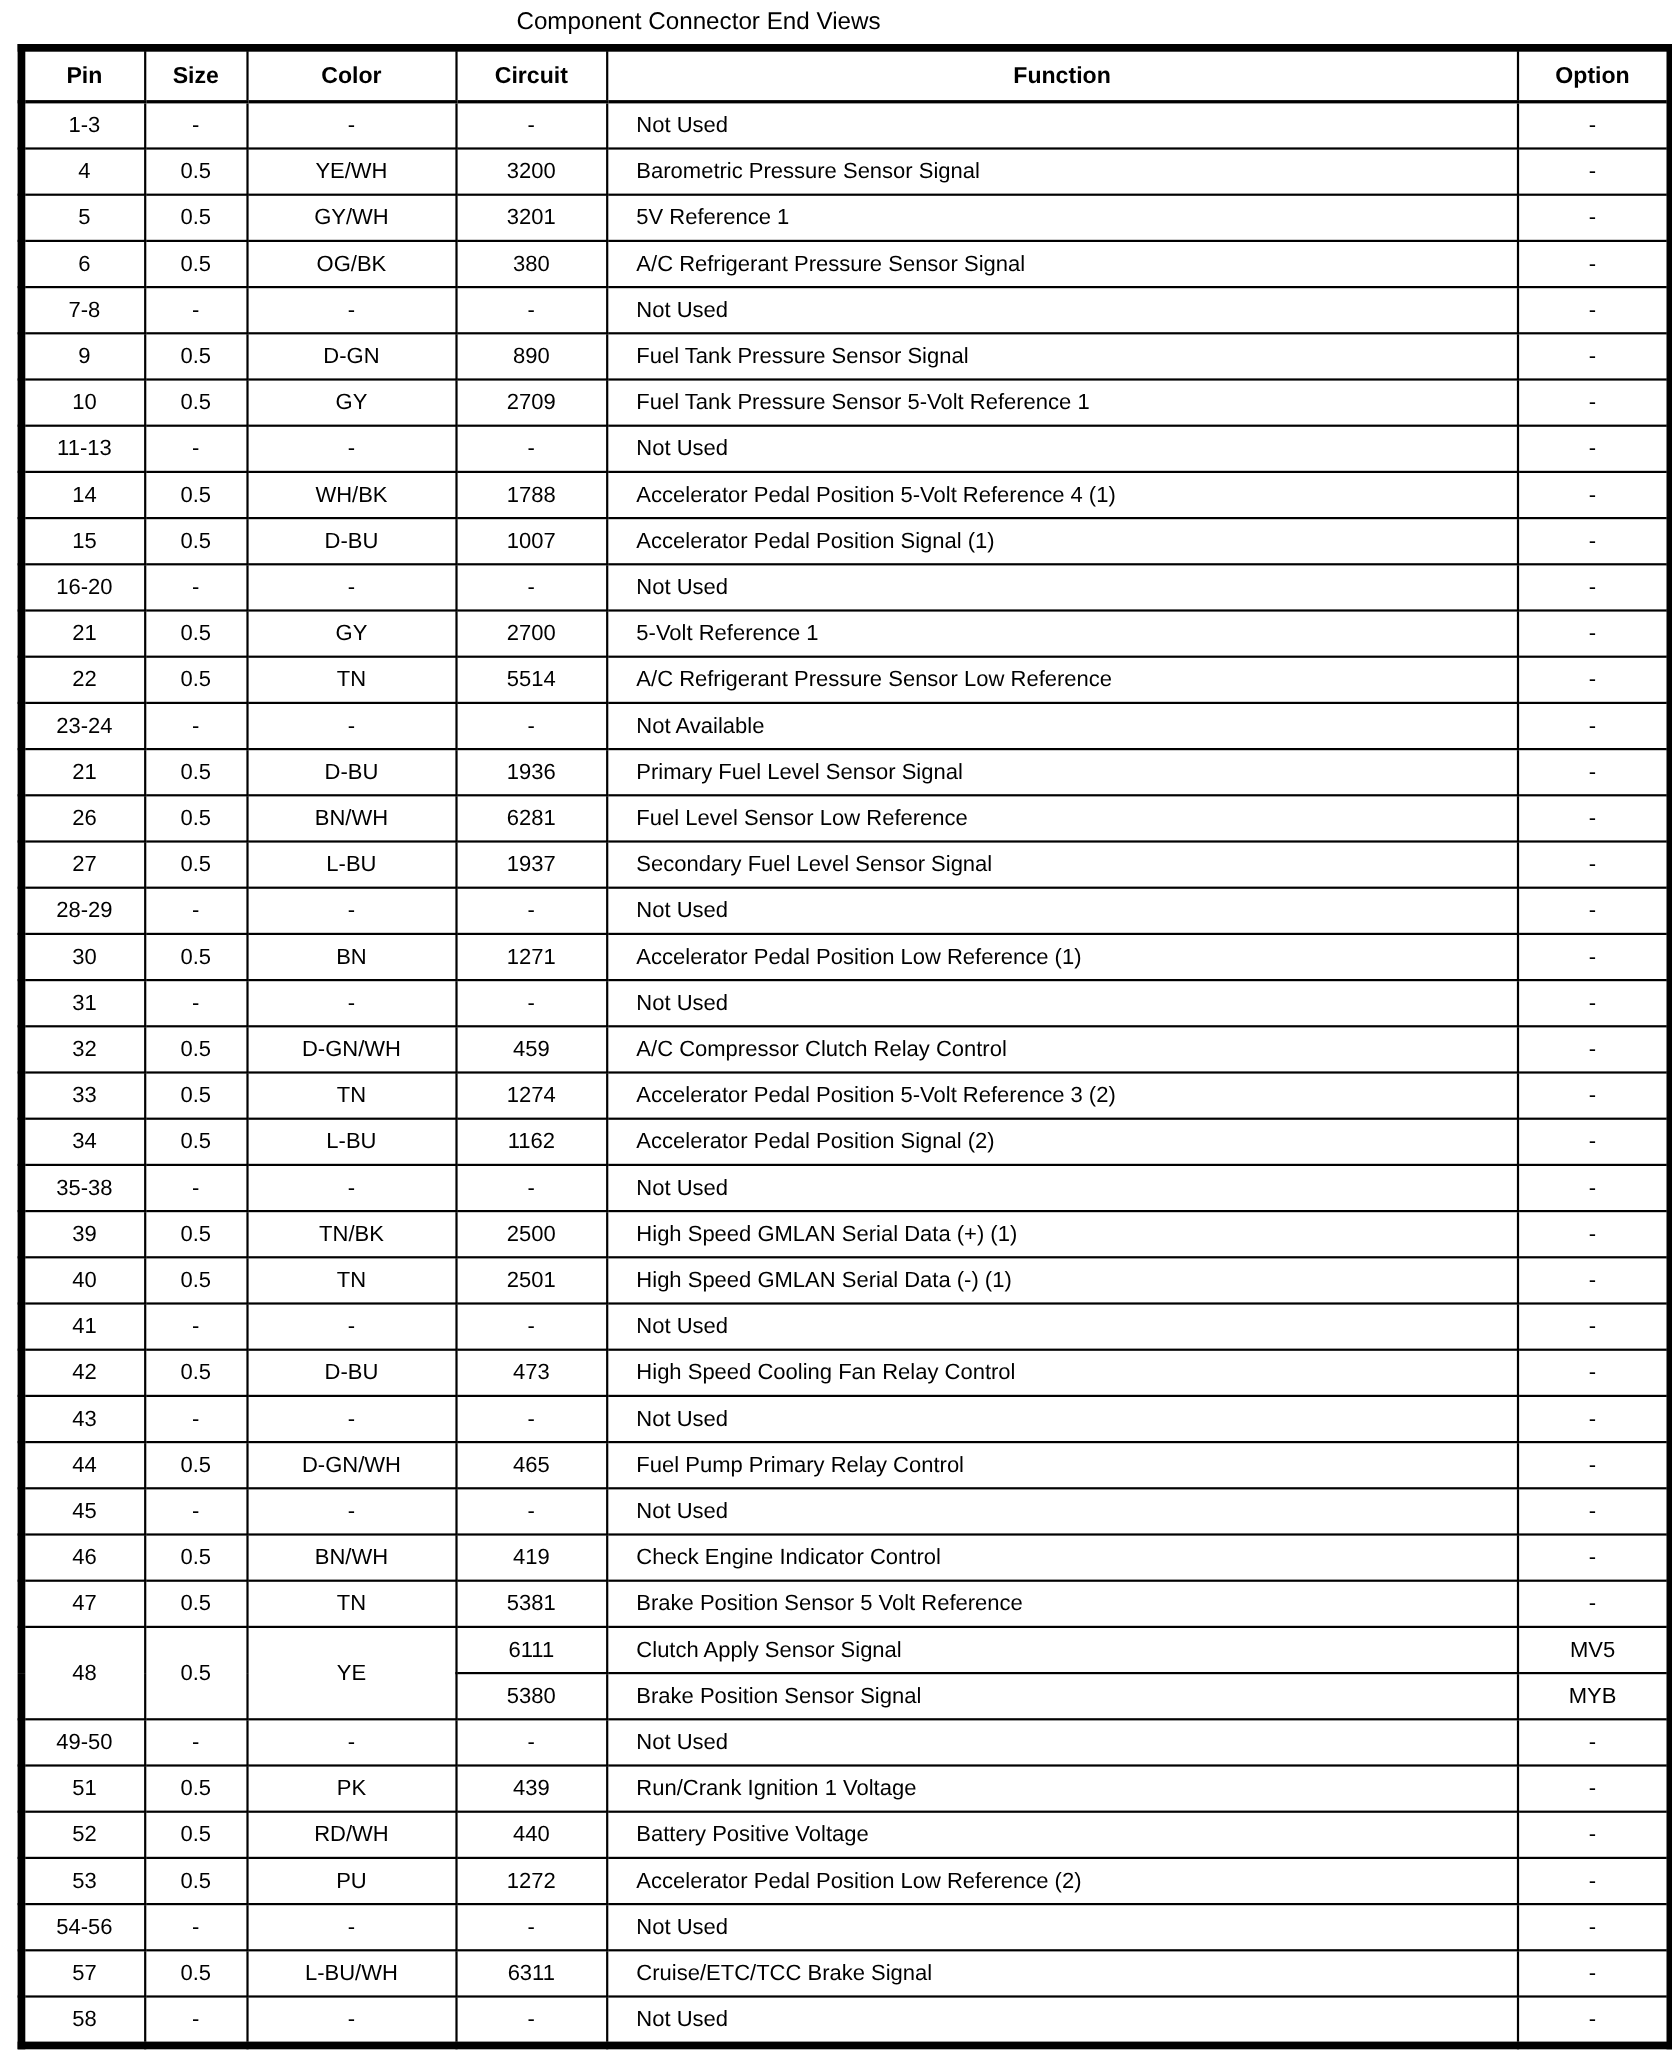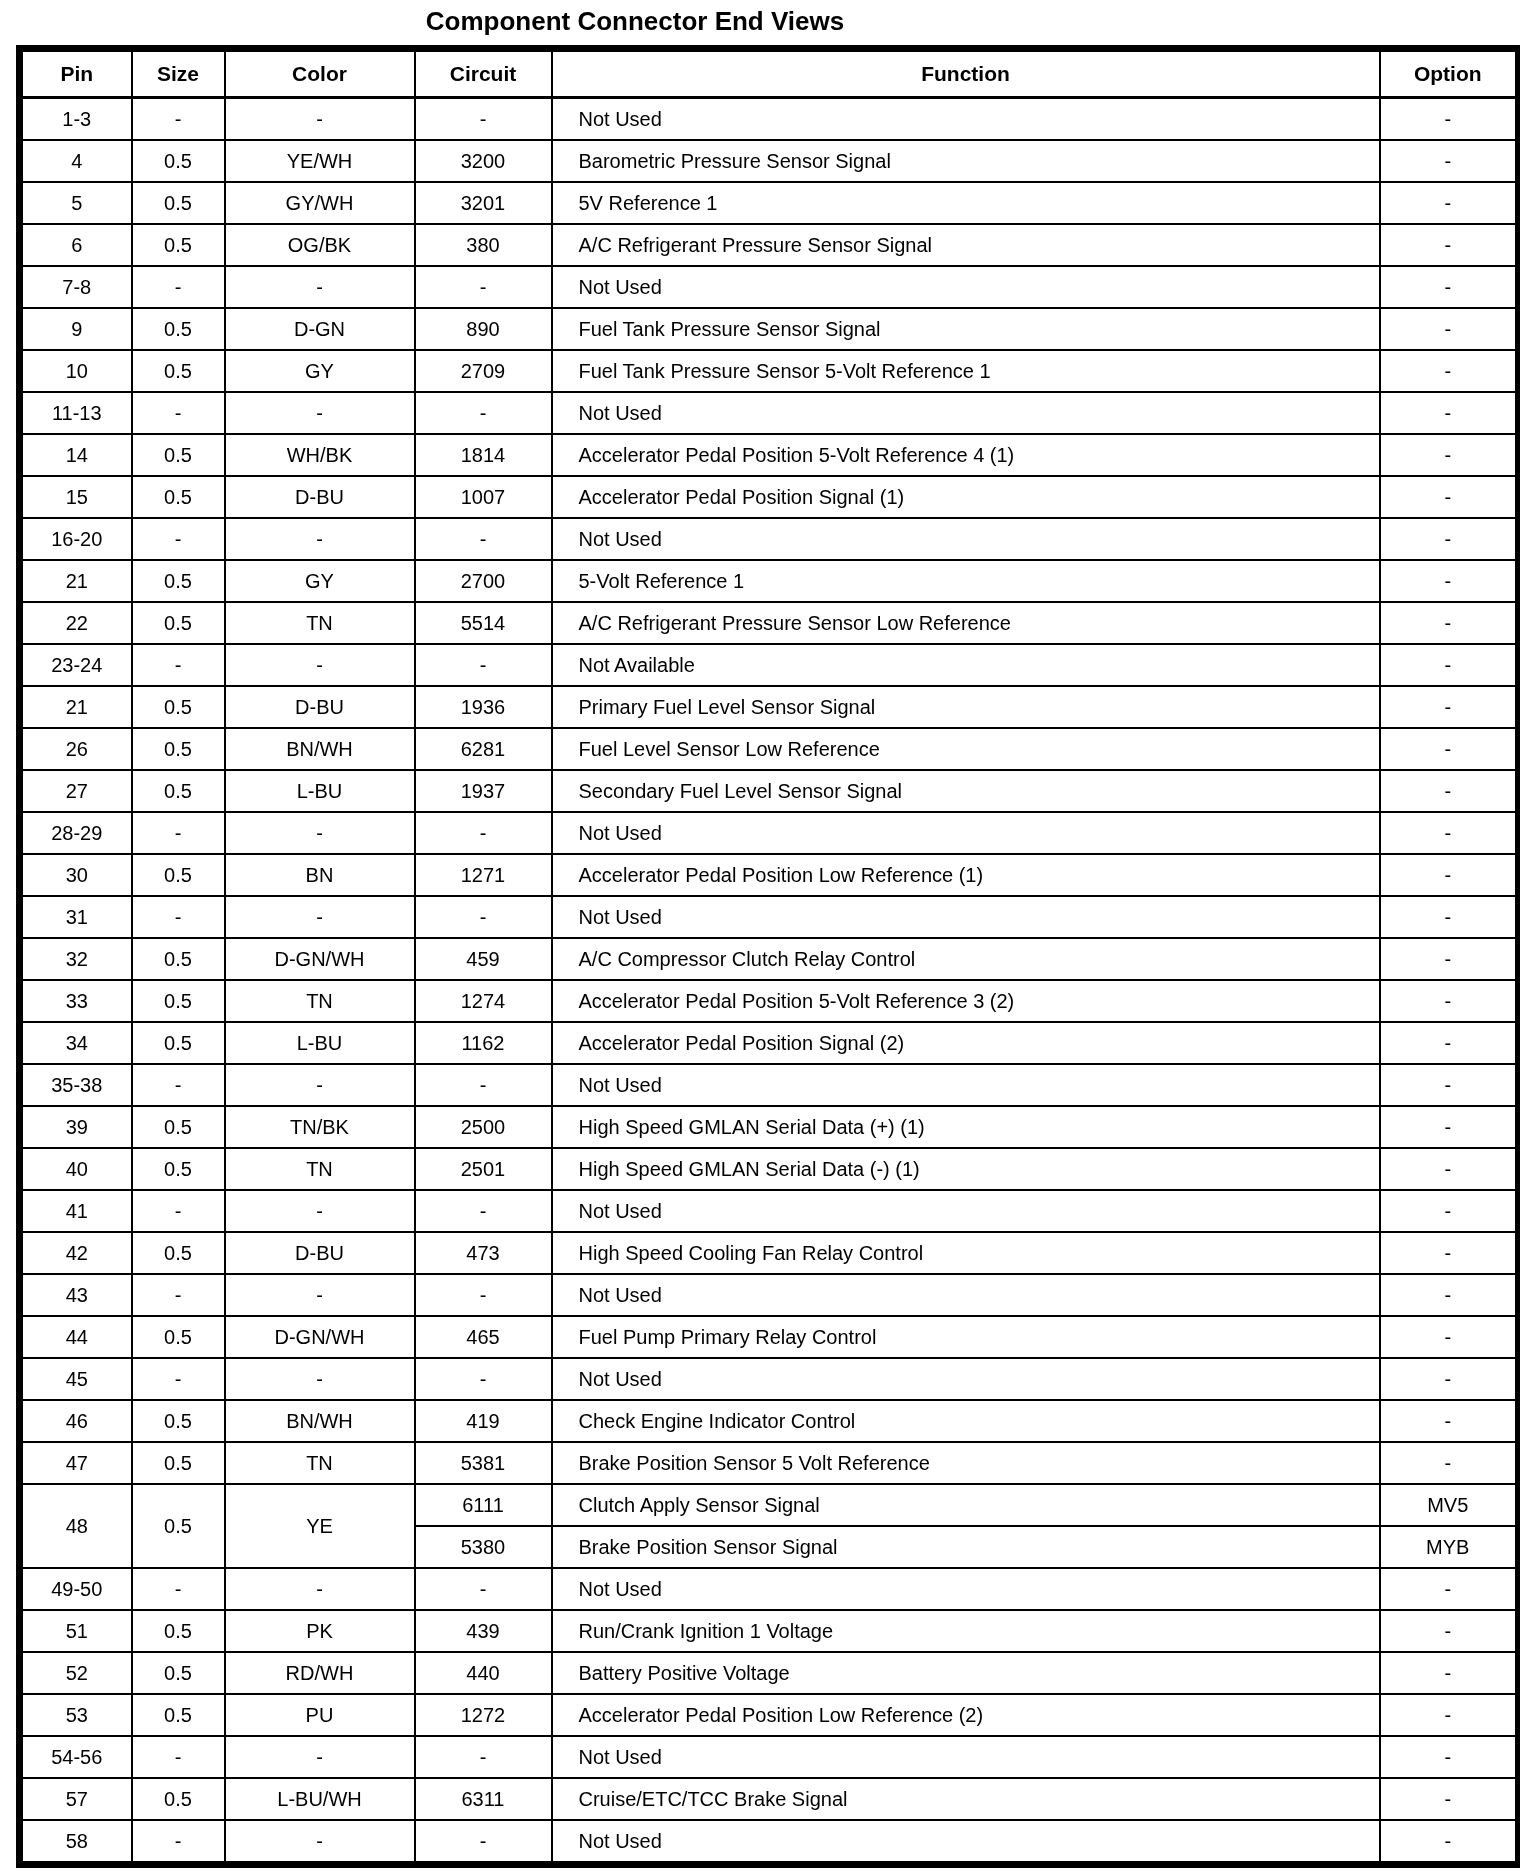--- a/index.html
+++ b/index.html
@@ -17,22 +17,22 @@
     background:#ffffff;
     box-sizing:border-box;
     padding-top:6px;
   }
   .title-wrap{
     width:1270px;
     text-align:center;
     margin-bottom:8px;
   }
   .doc-title{
-    font-size:26px;
-    font-weight:bold;
+    font-size:22px;
+    font-weight:normal;
     letter-spacing:0px;
   }
   table.pinout{
     border-collapse:collapse;
     margin-left:16px;
     width:1499px;
     table-layout:fixed;
     border:7px solid #000000;
   }
   table.pinout th, table.pinout td{
@@ -157,21 +157,21 @@
           <td class="col-size">-</td>
           <td class="col-color">-</td>
           <td class="col-circuit">-</td>
           <td class="col-function">Not Used</td>
           <td class="col-option">-</td>
         </tr>
         <tr>
           <td class="col-pin">14</td>
           <td class="col-size">0.5</td>
           <td class="col-color">WH/BK</td>
-          <td class="col-circuit">1814</td>
+          <td class="col-circuit">1788</td>
           <td class="col-function">Accelerator Pedal Position 5-Volt Reference 4 (1)</td>
           <td class="col-option">-</td>
         </tr>
         <tr>
           <td class="col-pin">15</td>
           <td class="col-size">0.5</td>
           <td class="col-color">D-BU</td>
           <td class="col-circuit">1007</td>
           <td class="col-function">Accelerator Pedal Position Signal (1)</td>
           <td class="col-option">-</td>

